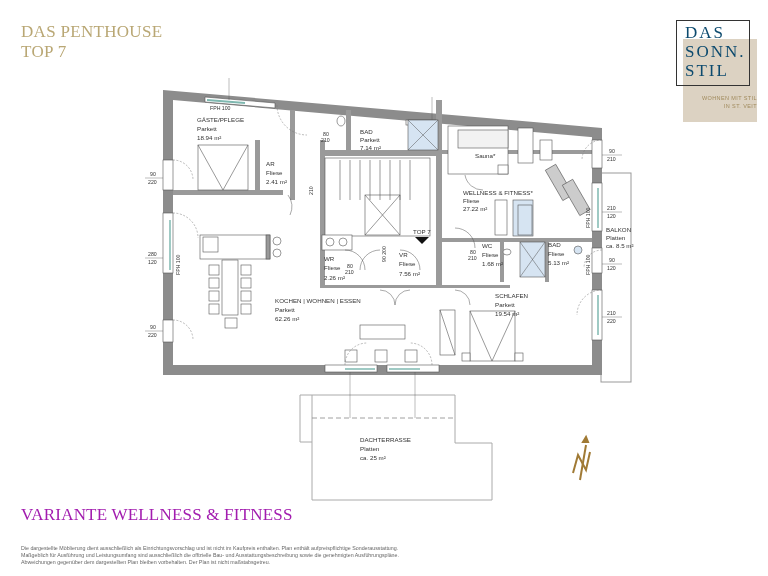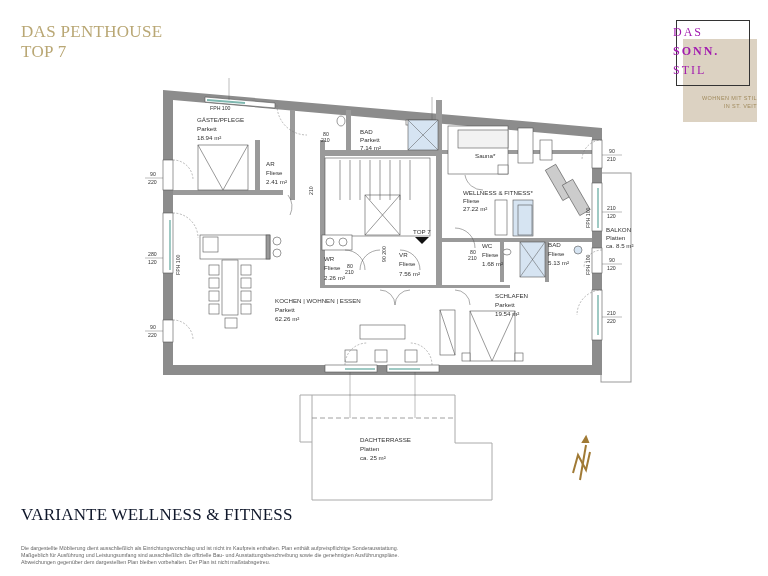--- a/index.html
+++ b/index.html
@@ -1,40 +1,40 @@
 <!DOCTYPE html>
 <html><head>
 <meta charset="utf-8">
 <style>
   html, body { margin:0; padding:0; background:#ffffff; }
   body { width:768px; height:576px; position:relative; overflow:hidden; font-family:"Liberation Sans", sans-serif; }
   .title { position:absolute; left:21px; color:#b9a774; font-family:"Liberation Serif", serif; font-size:17px; letter-spacing:0.3px; line-height:20px; }
-  .subtitle { position:absolute; left:21px; top:505px; color:#0f172a; font-family:"Liberation Serif", serif; font-size:17px; letter-spacing:0.2px; }
+  .subtitle { position:absolute; left:21px; top:505px; color:#a21caf; font-family:"Liberation Serif", serif; font-size:17px; letter-spacing:0.2px; }
   .disclaimer { position:absolute; left:21px; top:545px; width:560px; color:#666; font-size:5.3px; line-height:7px; }
   .disclaimer div { white-space:nowrap; }
   .logo { position:absolute; left:669px; top:17px; width:100px; height:105px; }
   .logo .bg { position:absolute; left:14px; top:22px; width:74px; height:83px; background:#dcd2c2; }
   .logo .frame { position:absolute; left:7px; top:3px; width:72px; height:64px; border:1px solid #333; }
-  .logo .word { position:absolute; left:4px; font-family:"Liberation Serif", serif; font-size:12px; color:#a21caf; letter-spacing:2px; line-height:17px; }
+  .logo .word { position:absolute; left:16px; font-family:"Liberation Serif", serif; font-size:17px; color:#0c4a6e; letter-spacing:2px; line-height:17px; }
   .logo .tag { position:absolute; left:14px; width:74px; text-align:right; font-size:5.5px; color:#a08a5c; letter-spacing:0.4px; }
   svg { position:absolute; left:0; top:0; }
   .rl { font-size:6.2px; fill:#333; font-family:"Liberation Sans", sans-serif; }
   .dim { font-size:5.2px; fill:#333; font-family:"Liberation Sans", sans-serif; }
 </style>
 </head>
 <body>
 
 <div class="title" style="top:22px;">DAS PENTHOUSE</div>
 <div class="title" style="top:42px;">TOP 7</div>
 
 <div class="logo">
   <div class="bg"></div>
   <div class="frame"></div>
   <div class="word" style="top:7px;">DAS</div>
-  <div class="word" style="top:26px;font-weight:bold;">SONN.</div>
+  <div class="word" style="top:26px;">SONN.</div>
   <div class="word" style="top:45px;">STIL</div>
   <div class="tag" style="top:78px;">WOHNEN MIT STIL</div>
   <div class="tag" style="top:86px;">IN ST. VEIT</div>
 </div>
 
 <svg width="768" height="576" viewBox="0 0 768 576">
 
   <rect x="601" y="173" width="30" height="209" fill="none" stroke="#999" stroke-width="1"></rect>
 
   <polygon points="312,395 455,395 455,443 492,443 492,500 312,500" fill="none" stroke="#aaa" stroke-width="1"></polygon>

